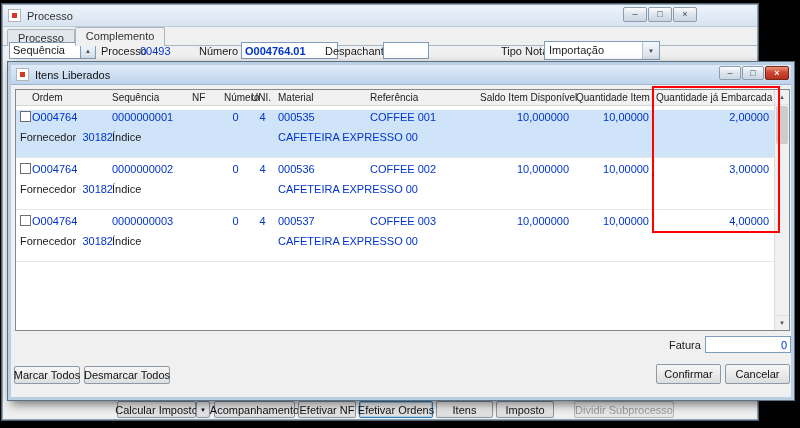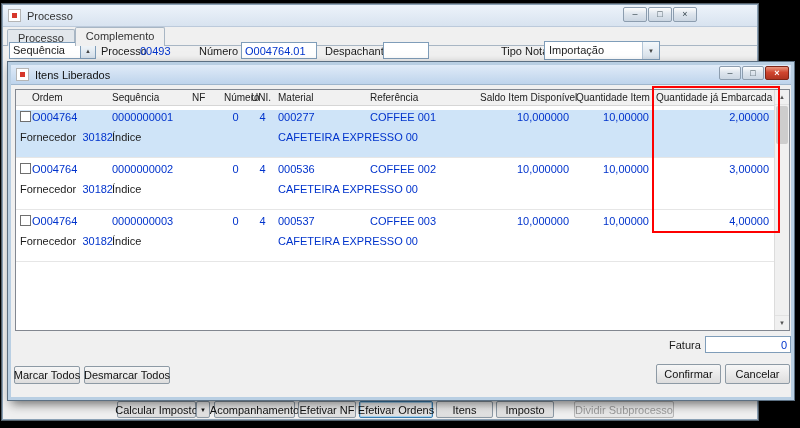--- a/index.html
+++ b/index.html
@@ -104,21 +104,21 @@
       <span class="tab">Processo</span><span class="tab active">Complemento</span>
     </div>
 
     <div class="tbox" style="left:6px;top:37px;width:72px;height:17px">Sequência</div>
     <div class="spin-btn" style="left:78px;top:37px;width:15px;height:17px">▲</div>
 
     <span class="lbl" style="left:98px;top:40px">Processo</span>
     <span class="lbl val-blue" style="left:137px;top:40px">00493</span>
 
     <span class="lbl" style="left:196px;top:40px">Número PO</span>
-    <input class="tbox val-blue" style="left: 238px; top: 37px; width: 76px; height: 17px; color: rgb(0, 51, 204);" value="O004764.01">
+    <input class="tbox val-blue" style="left: 238px; top: 37px; width: 97px; height: 17px; color: rgb(0, 51, 204); font-weight: bold;" value="O004764.01">
 
     <span class="lbl" style="left:322px;top:40px">Despachante</span>
     <input class="tbox" style="left: 380px; top: 37px; width: 46px; height: 17px;" value="">
 
     <span class="lbl" style="left:498px;top:40px">Tipo Nota</span>
     <div class="combo" style="left:541px;top:36px;width:116px;height:19px">
       <span class="combo-val">Importação</span>
       <span class="combo-btn">▼</span>
     </div>
 
@@ -163,21 +163,21 @@
         </div>
 
         <div class="grow selected">
           <div class="gline rline l1">
             <div class="dcell"><span class="cbx"></span></div>
             <div class="dcell blue">O004764</div>
             <div class="dcell blue">0000000001</div>
             <div class="dcell blue num"></div>
             <div class="dcell blue ctr">0</div>
             <div class="dcell blue ctr">4</div>
-            <div class="dcell blue">000277</div>
+            <div class="dcell blue">000535</div>
             <div class="dcell blue">COFFEE 001</div>
             <div class="dcell blue num">10,000000</div>
             <div class="dcell blue num">10,00000</div>
             <div class="dcell blue num">2,00000</div>
           </div>
           <div class="gline rline l2">
             <div class="dcell c-forn"><span class="blk">Fornecedor</span>&nbsp;&nbsp;<span class="blue">30182</span></div>
             <div class="dcell c-ind blk">Índice</div>
             <div class="dcell c-desc blue">CAFETEIRA EXPRESSO 00</div>
           </div>

